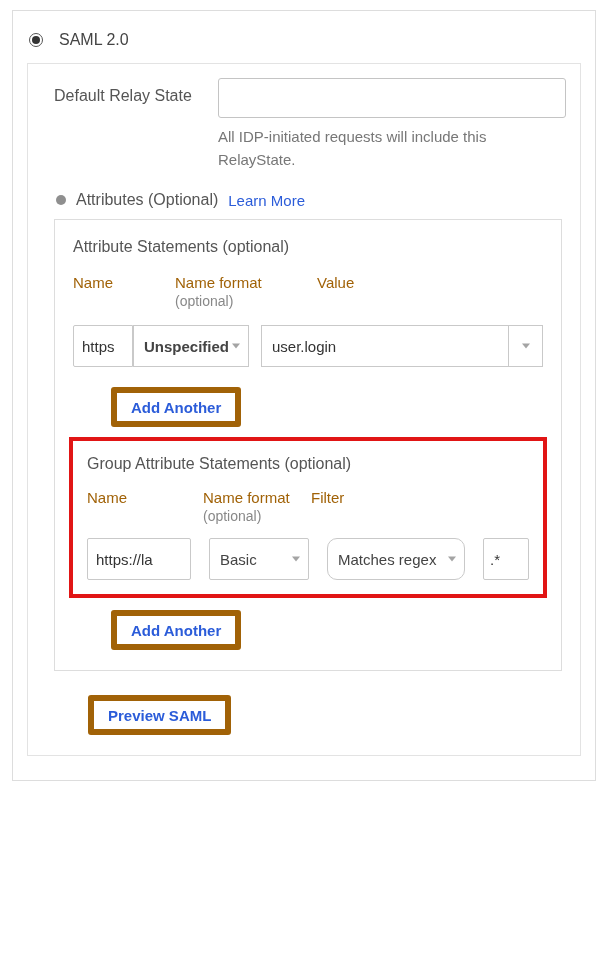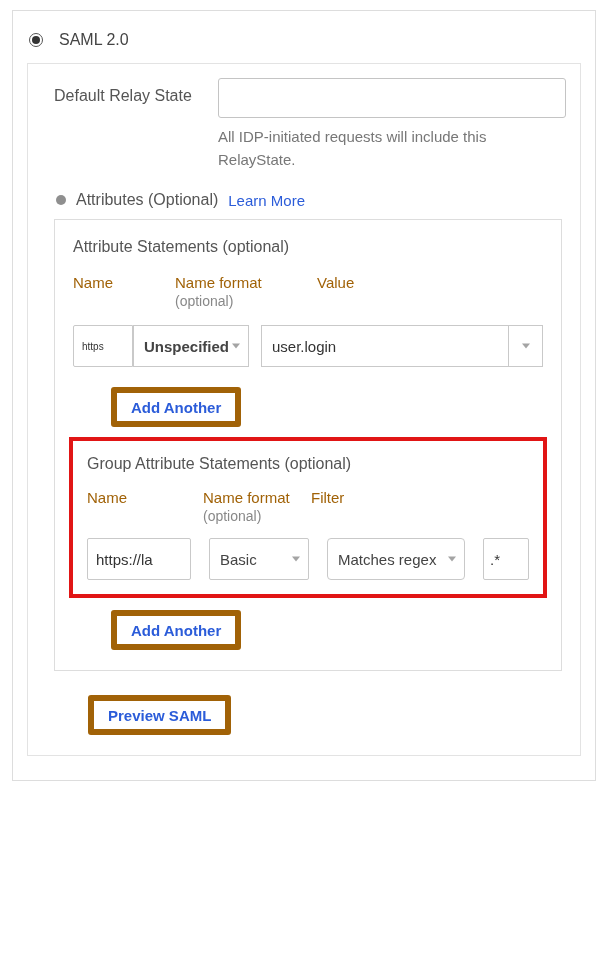--- a/index.html
+++ b/index.html
@@ -114,21 +114,21 @@
     color: #888; font-size: 14px;
   }
 
   .ctrl-row { display:flex; gap:0; align-items:stretch; }
   .ctrl-row > * { height: 42px; }
 
   .inp-sm {
     border: 1px solid #c9c9c9;
     border-radius: 2px 0 0 2px;
     padding: 12px 8px;
-    font-size: 10px;
+    font-size: 15px;
     width: 60px;
     background:#fff;
     font-family: inherit;
     color: #333;
   }
   .sel {
     border: 1px solid #c9c9c9;
     border-left: 1px solid #c9c9c9;
     padding: 0 28px 0 10px;
     font-size: 15px;
@@ -225,21 +225,21 @@
     width: 0; height: 0;
     border-left: 4px solid transparent;
     border-right: 4px solid transparent;
     border-top: 5px solid #a4a4a4;
   }
   .g-sel-filter {
     flex:1;
     border: 1px solid #c9c9c9;
     padding: 0 24px 0 10px; font-size: 15px; background:#fff;
     position: relative; display:flex; align-items:center; color:#444;
-    border-radius: 4px;
+    border-radius: 10px;
   }
   .g-inp-fval {
     width: 46px;
     border: 1px solid #c9c9c9;
     padding: 0 6px; font-size: 15px; background:#fff;
     border-radius: 2px;
     font-family: inherit;
     color: #333;
   }
 

